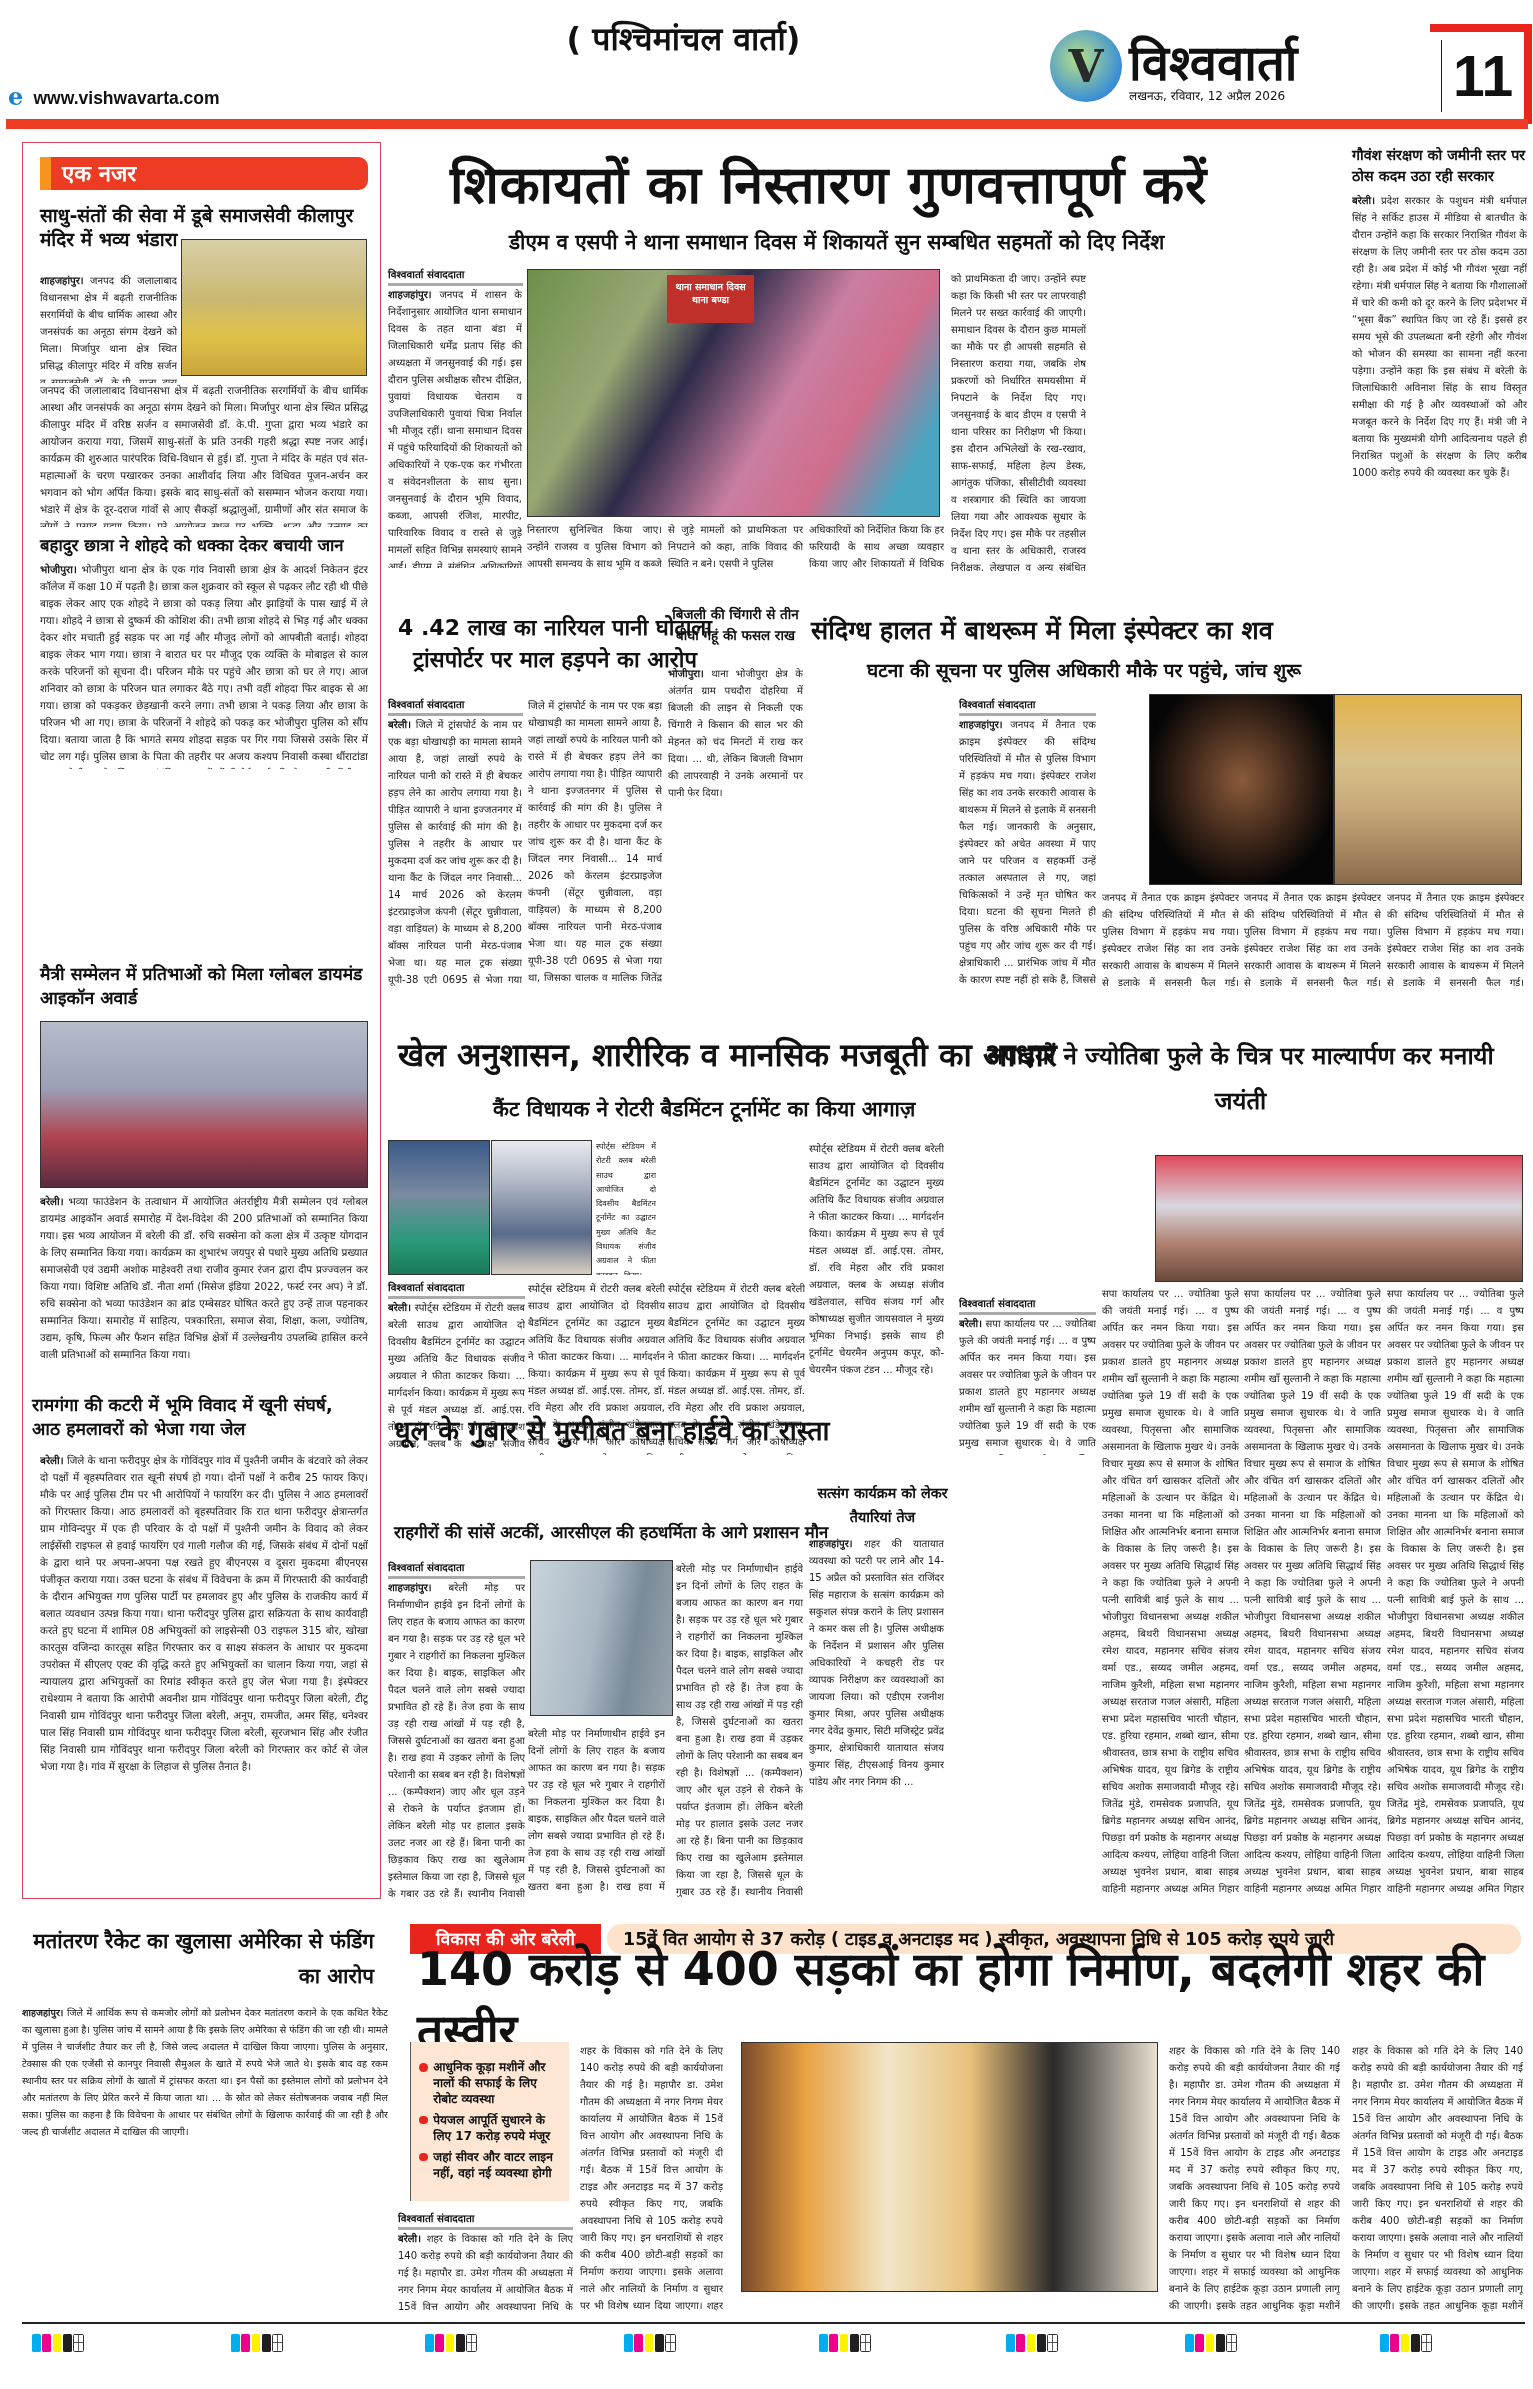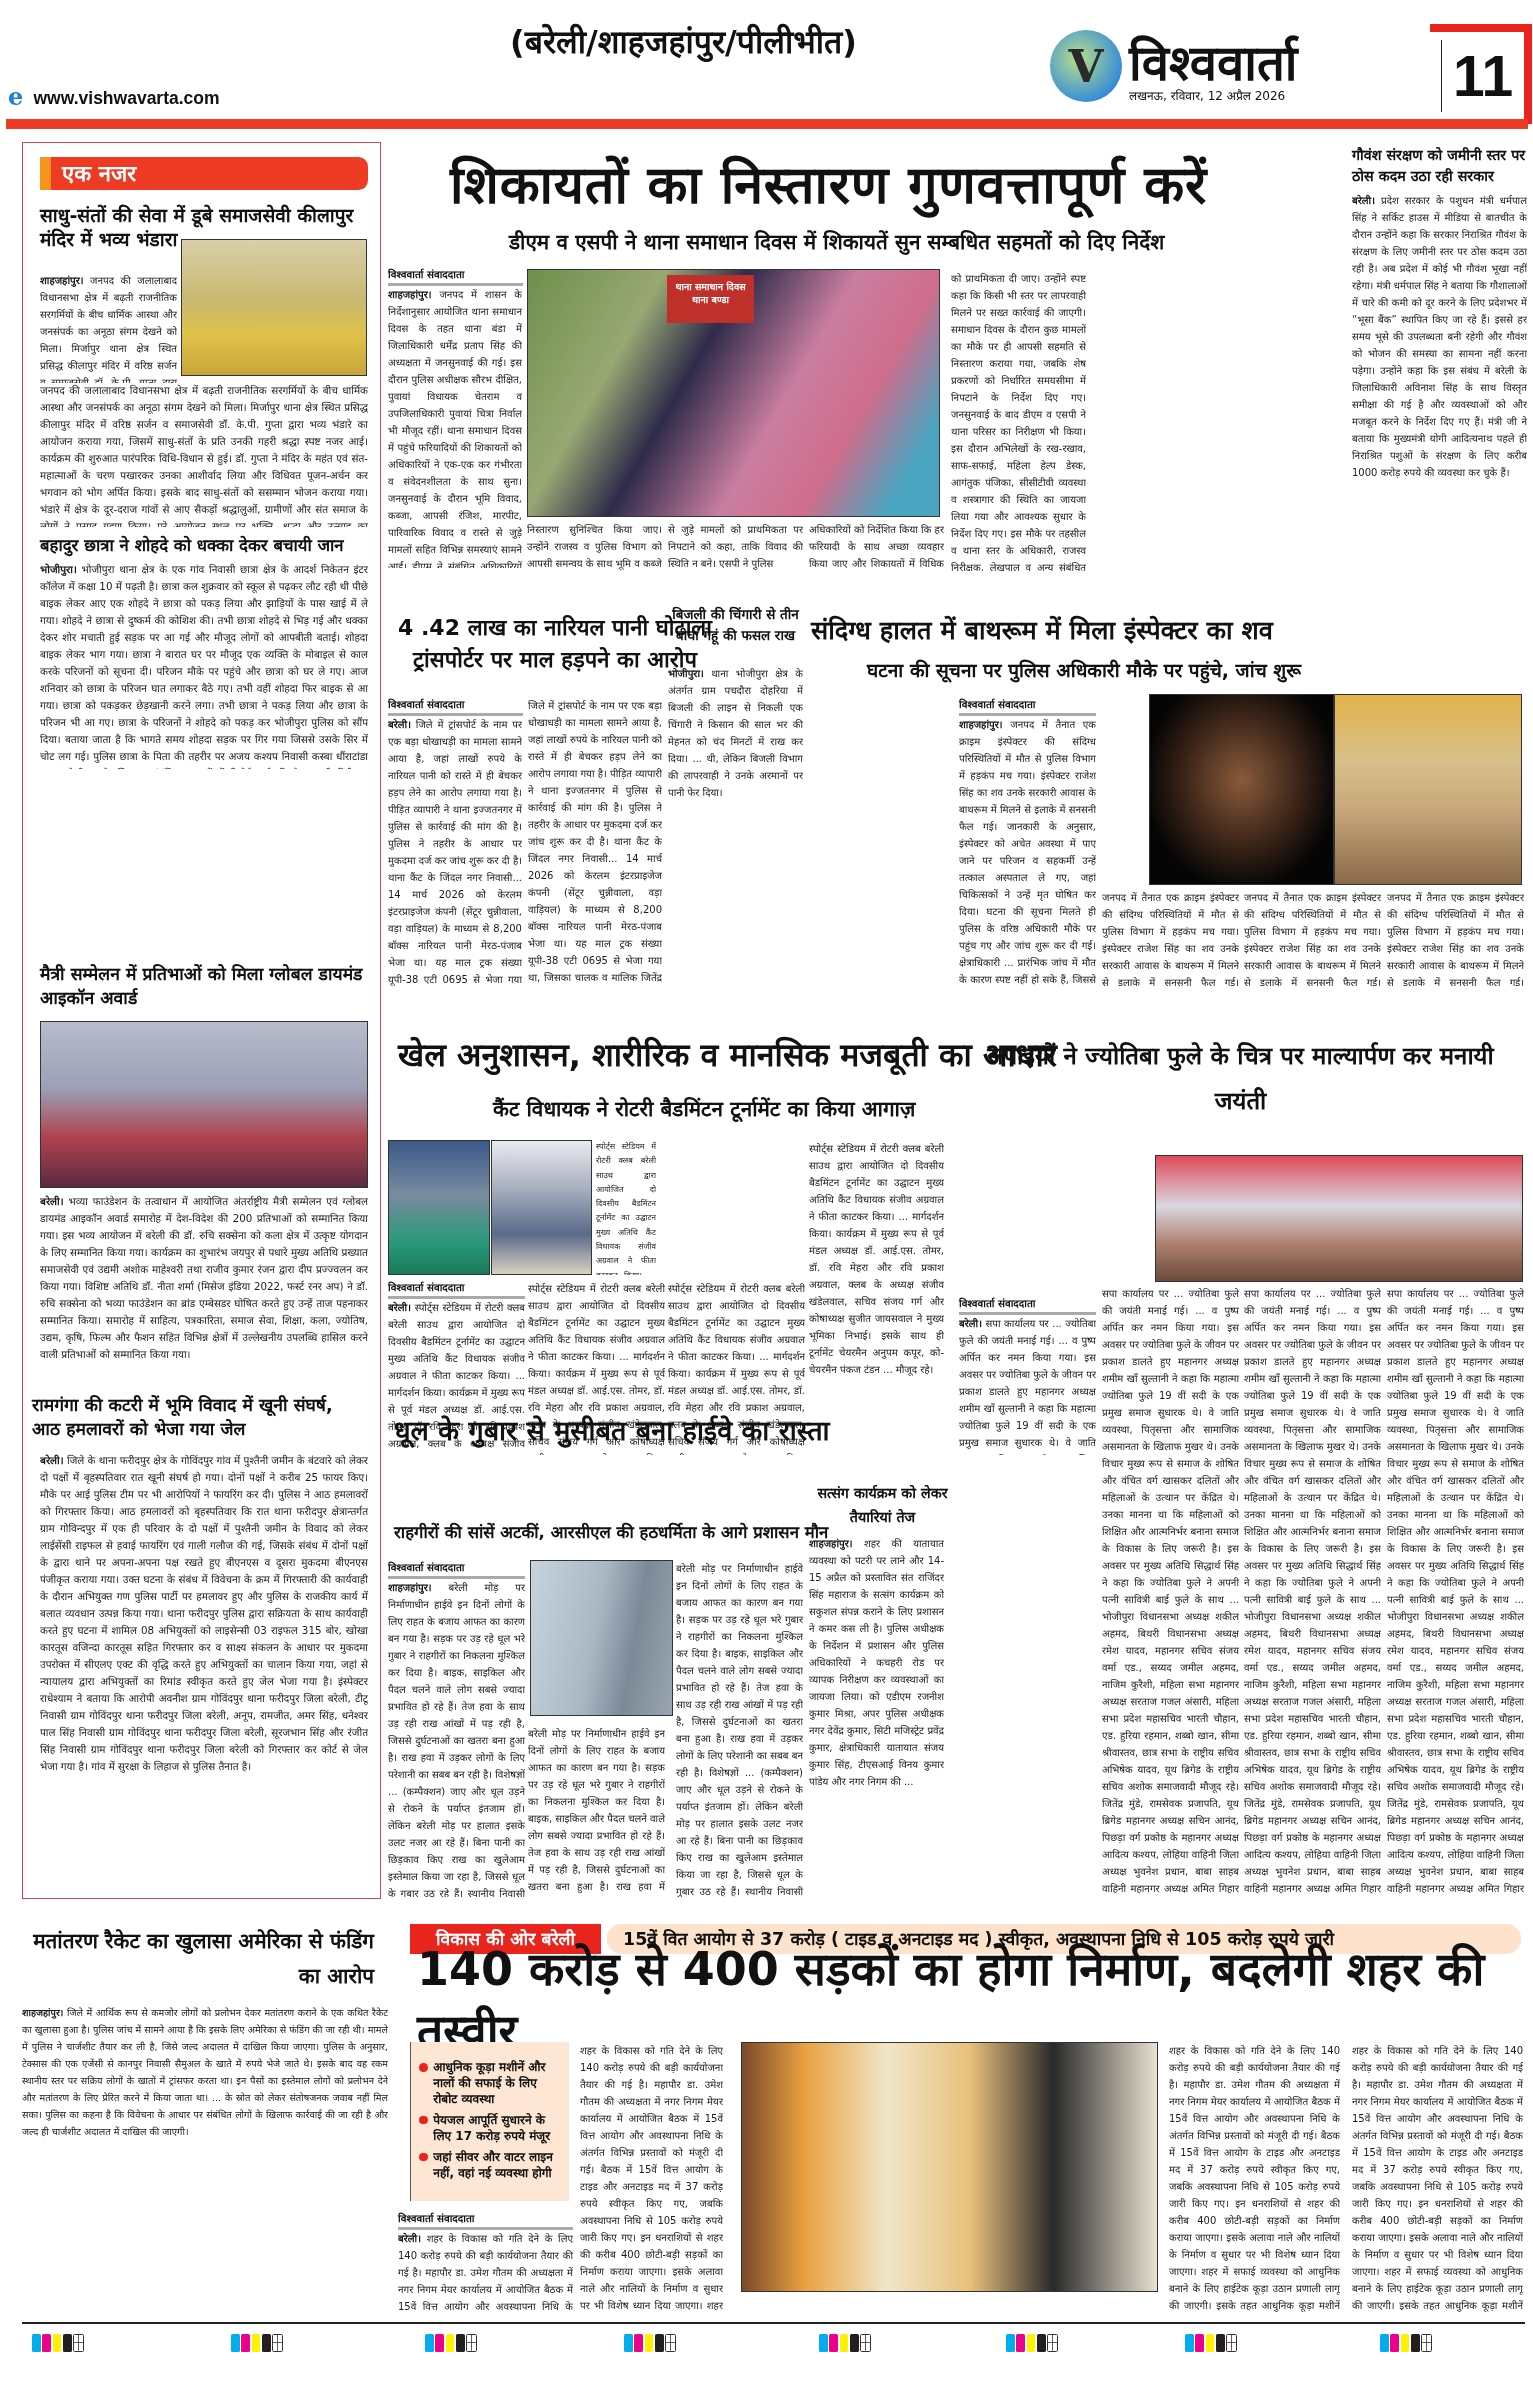--- a/index.html
+++ b/index.html
@@ -35,21 +35,21 @@
 .bullets li:before{content:"";position:absolute;left:0;top:4px;width:8.7px;height:8.7px;border-radius:50%;background:#e8241c}
 </style>
 </head>
 <body>
 
 <div class="abs hdr-url">
   <span class="ie">e</span>
   <span>www.vishwavarta.com</span>
 </div>
 <div class="abs hdr-center">
-  <div class="t2">(बरेली/शाहजहांपुर/पीलीभीत)</div>
+  <div class="t1">( पश्चिमांचल वार्ता)</div>
 </div>
 <div class="abs logo">
     <span>V</span>
   </div>
 <div class="abs brand">विश्ववार्ता</div>
 <div class="abs dateline">लखनऊ,   रविवार, 12 अप्रैल 2026</div>
 <div class="abs pageno">
   <div class="num">11</div>
 </div>
 <div class="abs redbar"></div>

